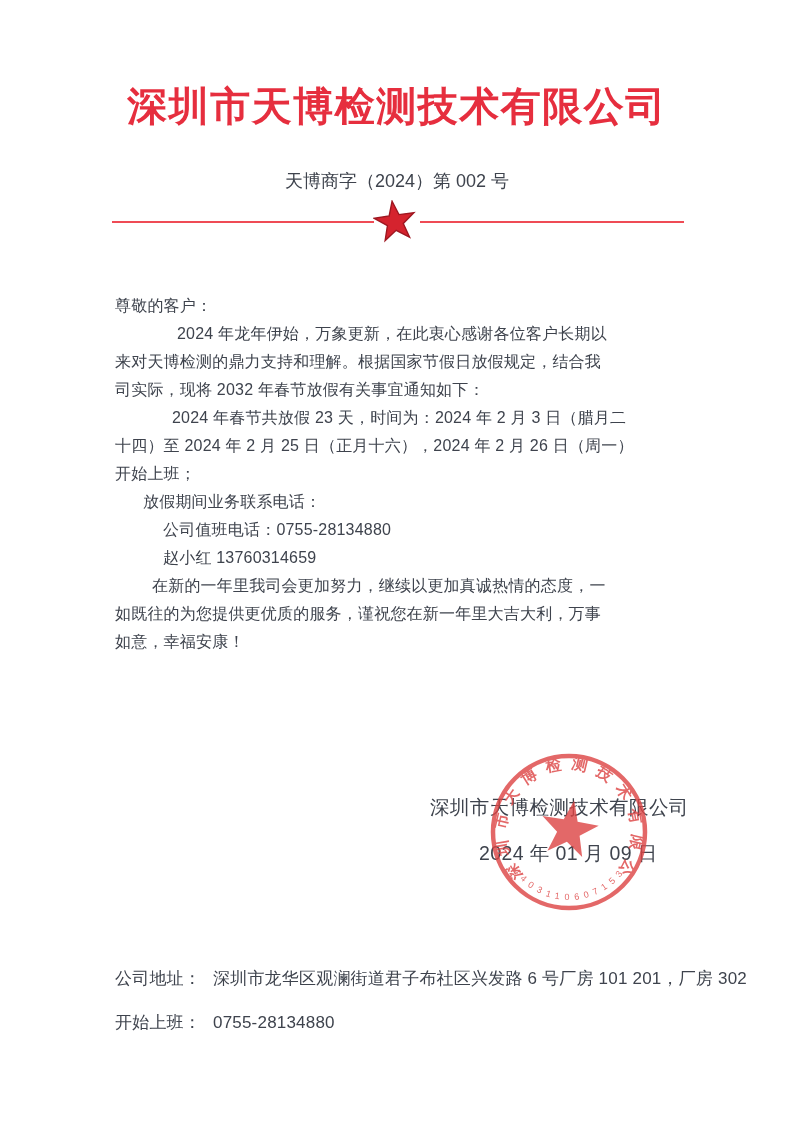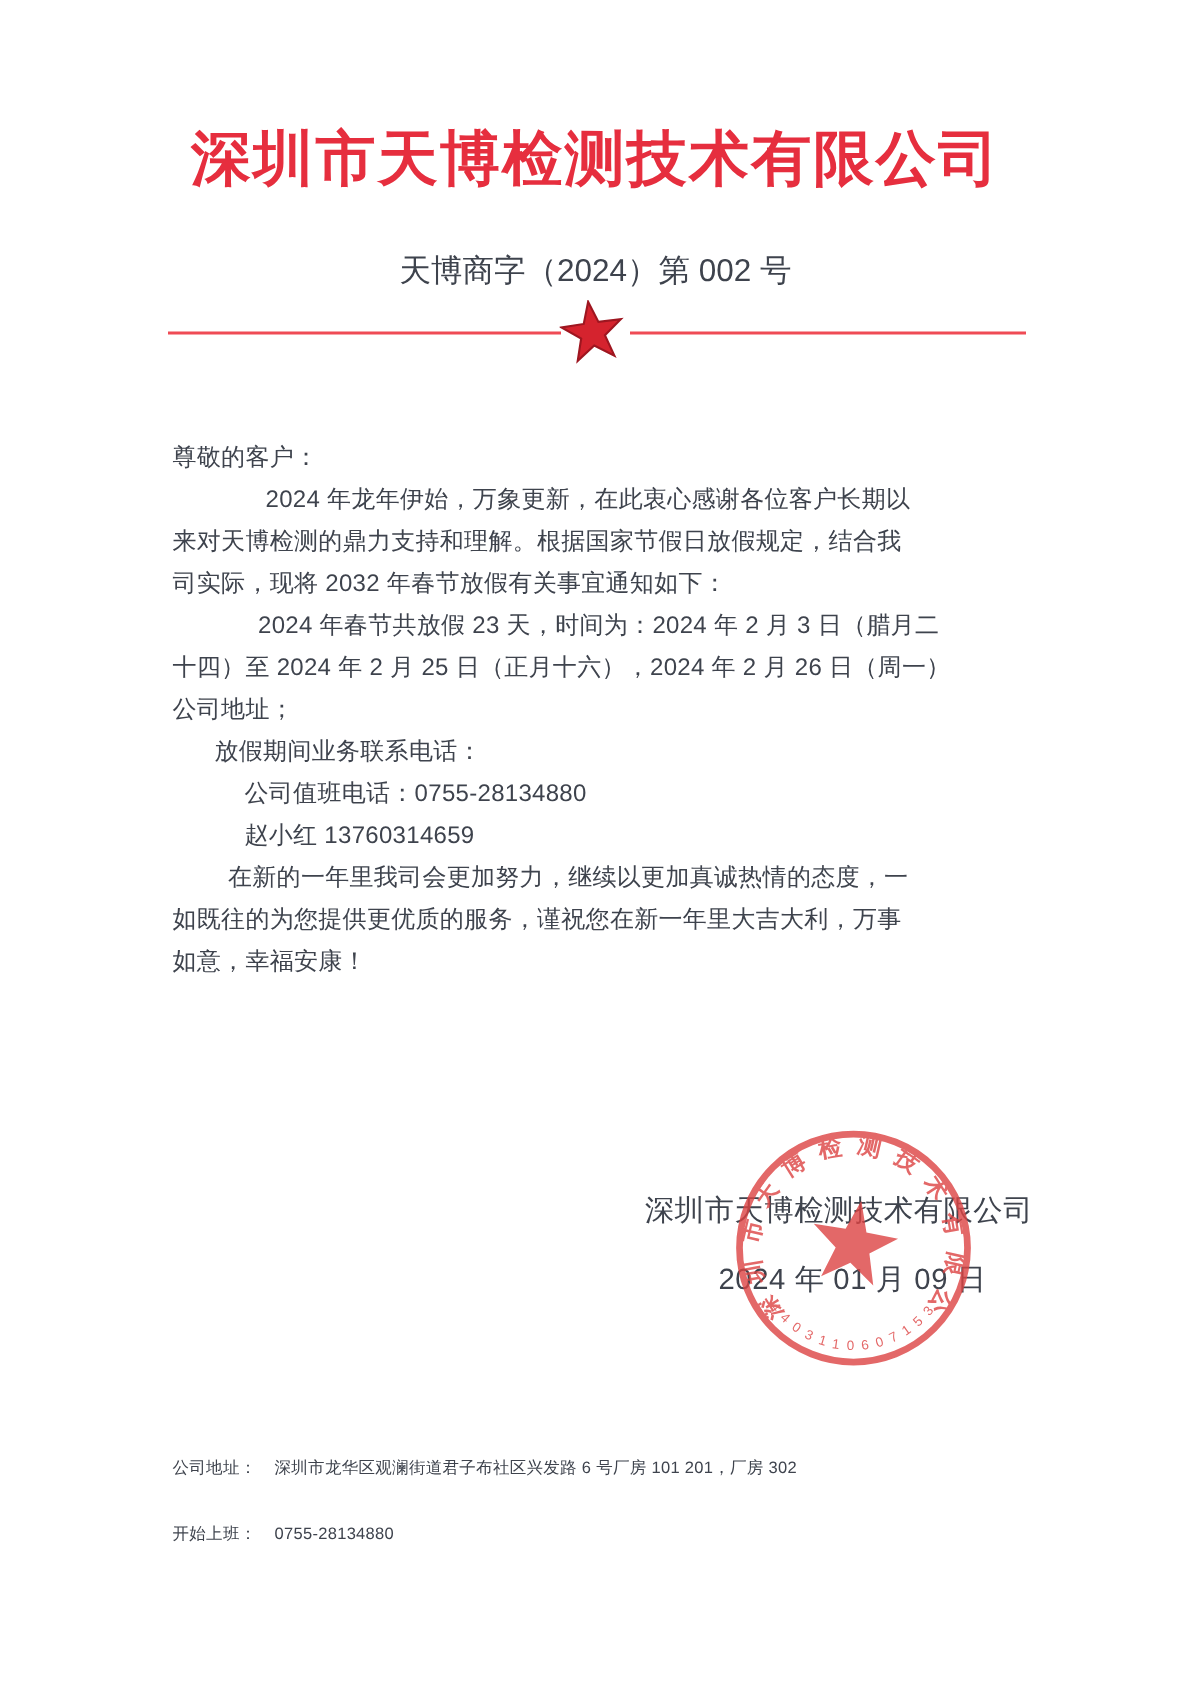--- a/index.html
+++ b/index.html
@@ -23,21 +23,21 @@
   .header-title{
     position:absolute;left:0;top:84px;width:100%;
     text-align:center;
     font-size:40px;font-weight:700;line-height:44px;
     letter-spacing:1.5px;
     color:var(--accent-red);
   }
   .doc-number{
     position:absolute;left:0;top:167px;width:100%;
     text-align:center;
-    font-size:21px;line-height:28px;
+    font-size:18px;line-height:28px;
     color:var(--text-color);
   }
   .divider-seg{
     position:absolute;top:221px;height:2px;
     background:var(--line-red);
   }
   .divider-left{left:112px;width:262px;}
   .divider-right{left:420px;width:264px;}
   .divider-star{
     position:absolute;left:373px;top:200px;width:44px;height:44px;
@@ -68,21 +68,21 @@
     font-size:19.5px;line-height:26px;color:var(--text-color);
     letter-spacing:0.4px;
   }
   .seal{
     position:absolute;left:485px;top:748px;width:168px;height:168px;
     opacity:0.8;
   }
   .seal text{fill:var(--seal-red);}
   .footer-row{
     position:absolute;left:115px;
-    font-size:11px;line-height:22px;color:var(--text-color);
+    font-size:17px;line-height:22px;color:var(--text-color);
     white-space:nowrap;letter-spacing:0.2px;
   }
   .footer-address{top:968px;}
   .footer-phone{top:1012px;}
   .footer-row .value{margin-left:12px;}
 </style>
 </head>
 <body>
 
 <div class="page">
@@ -98,21 +98,21 @@
   <div class="divider-seg divider-right"></div>
 
 
   <div class="body-text">
       <div class="line" style="padding-left: 0px;">尊敬的客户：</div>
       <div class="line" style="padding-left: 62px;">2024 年龙年伊始，万象更新，在此衷心感谢各位客户长期以</div>
       <div class="line" style="padding-left: 0px;">来对天博检测的鼎力支持和理解。根据国家节假日放假规定，结合我</div>
       <div class="line" style="padding-left: 0px;">司实际，现将 2032 年春节放假有关事宜通知如下：</div>
       <div class="line" style="padding-left: 57px;">2024 年春节共放假 23 天，时间为：2024 年 2 月 3 日（腊月二</div>
       <div class="line" style="padding-left: 0px;">十四）至 2024 年 2 月 25 日（正月十六），2024 年 2 月 26 日（周一）</div>
-      <div class="line" style="padding-left: 0px;">公司地址；</div>
+      <div class="line" style="padding-left: 0px;">开始上班；</div>
       <div class="line" style="padding-left: 28px;">放假期间业务联系电话：</div>
       <div class="line" style="padding-left: 48px;">公司值班电话：0755-28134880</div>
       <div class="line" style="padding-left: 48px;">赵小红 13760314659</div>
       <div class="line" style="padding-left: 37px;">在新的一年里我司会更加努力，继续以更加真诚热情的态度，一</div>
       <div class="line" style="padding-left: 0px;">如既往的为您提供更优质的服务，谨祝您在新一年里大吉大利，万事</div>
       <div class="line" style="padding-left: 0px;">如意，幸福安康！</div>
     </div>
 
   <div class="sig-company">深圳市天博检测技术有限公司</div>
   <div class="sig-date">2024 年 01 月 09 日</div>

